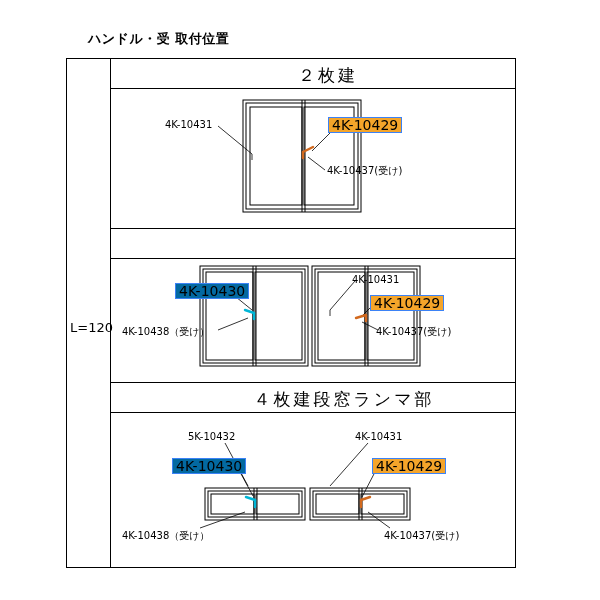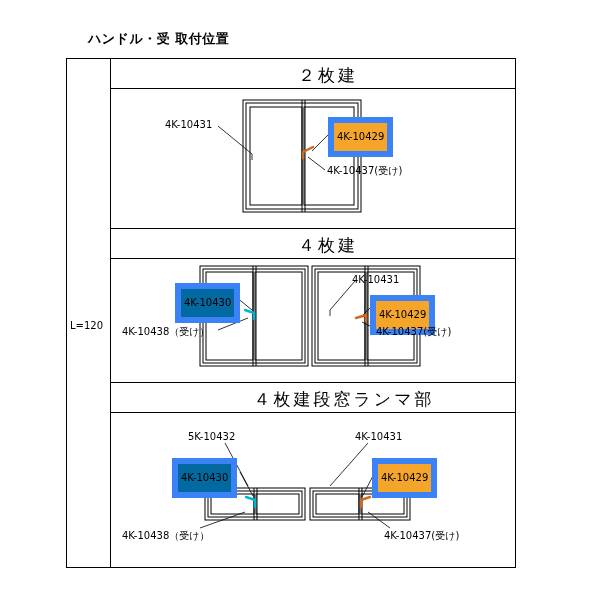--- a/index.html
+++ b/index.html
@@ -33,43 +33,43 @@
   
   .left-col-line{
     position:absolute;
     left:110px;top:58px;
     width:1px;height:510px;
     background:#000;
   }
   .l-label{
     position:absolute;
     left:70px;top:320px;
-    font-size:10px;
+    font-size:13px;
     white-space:nowrap;
   }
 
   
   .hline{position:absolute;background:#000;height:1px;}
 
   .sec-title{
     position:absolute;
     font-size:17px;
     letter-spacing:3px;
     white-space:nowrap;
     text-align:center;
     margin-left:15px;
   }
 
   
   .tag{
     position:absolute;
-    font-size:10px;
-    padding:8px 3px;
-    white-space:nowrap;
-    border:6px solid #3b82f6;
+    font-size:14px;
+    padding:1px 3px;
+    white-space:nowrap;
+    border:1px solid #3b82f6;
     box-sizing:border-box;
     line-height:12px;
   }
   .tag.orange{background:#F5A52A;}
   .tag.cyan{background:#0369a1;}
   .plain{
     position:absolute;
     font-size:10px;
     white-space:nowrap;
     line-height:12px;
@@ -87,21 +87,20 @@
   <div class="left-col-line"></div>
   <div class="l-label">L=120</div>
 
   <div class="hline" style="left:110px;top:88px;width:406px;"></div>
   <div class="hline" style="left:110px;top:228px;width:406px;"></div>
   <div class="hline" style="left:110px;top:258px;width:406px;"></div>
   <div class="hline" style="left:110px;top:382px;width:406px;"></div>
   <div class="hline" style="left:110px;top:412px;width:406px;"></div>
 
   <div class="sec-title" style="left:110px;top:64px;width:406px;">２枚建</div>
-  <div class="sec-title" style="left:110px;top:234px;width:406px;">４枚建</div>
   <div class="sec-title" style="left:126px;top:388px;width:406px;">４枚建段窓ランマ部</div>
 
   <svg width="600" height="600">
     <g stroke="#000" fill="none" stroke-width="1">
 
       <rect x="243" y="100" width="118" height="112"></rect>
       <rect x="246" y="103" width="112" height="106"></rect>
 
       <rect x="250" y="107" width="52" height="98"></rect>
 

